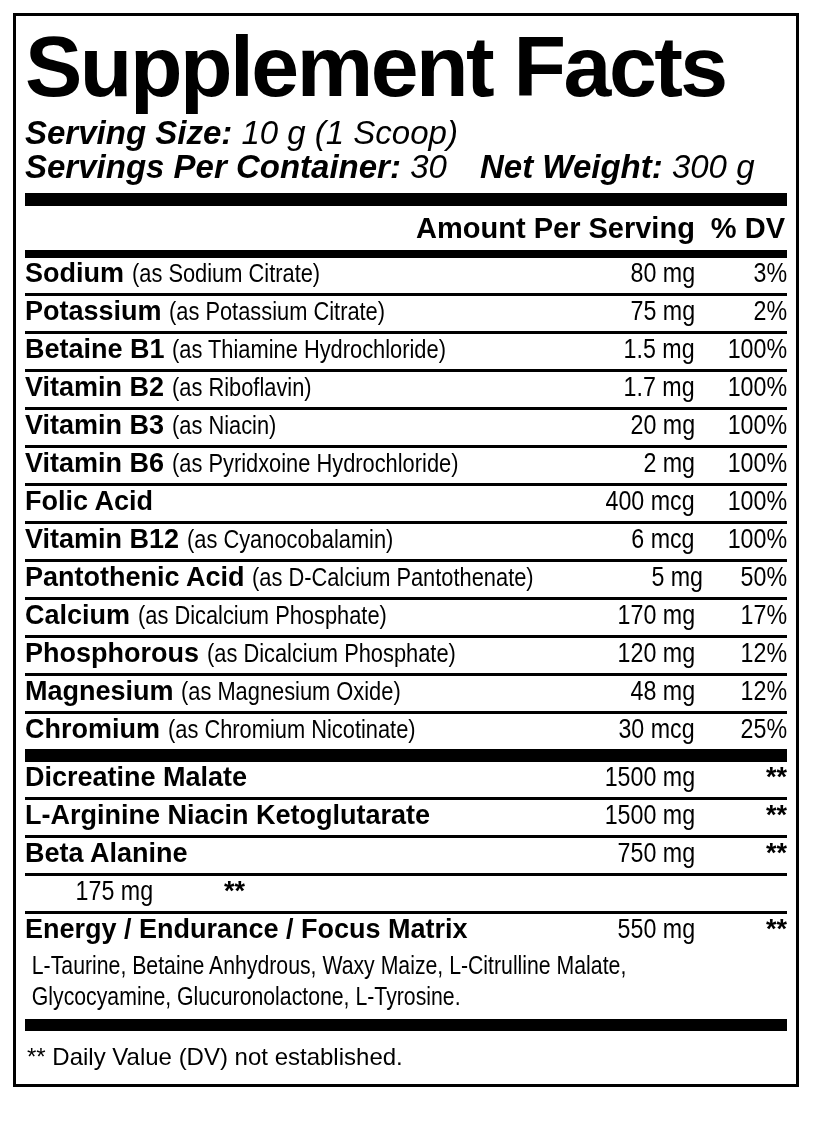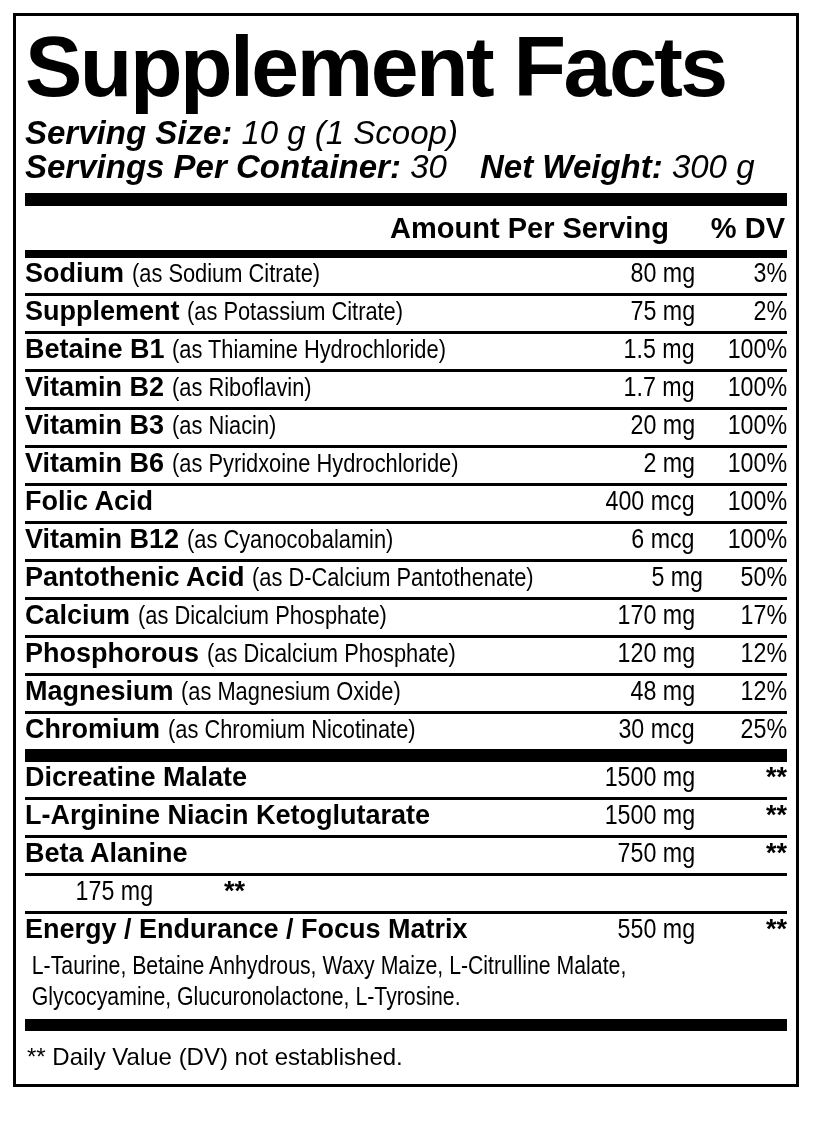--- a/index.html
+++ b/index.html
@@ -39,21 +39,21 @@
   .net-group { margin-left: 24px; }
   .bar { background: #000; width: 100%; }
   .bar-top { height: 13px; margin-top: 9px; }
   .bar-med { height: 8px; }
   .bar-sec { height: 13px; }
   .bar-bot { height: 12px; }
   .col-head {
     display: flex;
     justify-content: flex-end;
     align-items: baseline;
-    gap: 42px;
+    gap: 16px;
     font-size: 29px;
     font-weight: bold;
     padding: 6px 2px 5px 0;
     white-space: nowrap;
   }
   .row {
     display: flex;
     align-items: center;
     padding: 0 0 5px 0;
     line-height: 30px;
@@ -123,21 +123,21 @@
     <div class="c-amt">
       <span class="cdr">80 mg</span>
     </div>
     <div class="c-dv">
       <span class="cdr">3%</span>
     </div>
   </div>
 
   <div class="row">
     <div class="c-name">
-      <span class="nm">Supplement</span>
+      <span class="nm">Potassium</span>
       <span class="frm cd">(as Potassium Citrate)</span>
     </div>
     <div class="c-amt">
       <span class="cdr">75 mg</span>
     </div>
     <div class="c-dv">
       <span class="cdr">2%</span>
     </div>
   </div>
 

